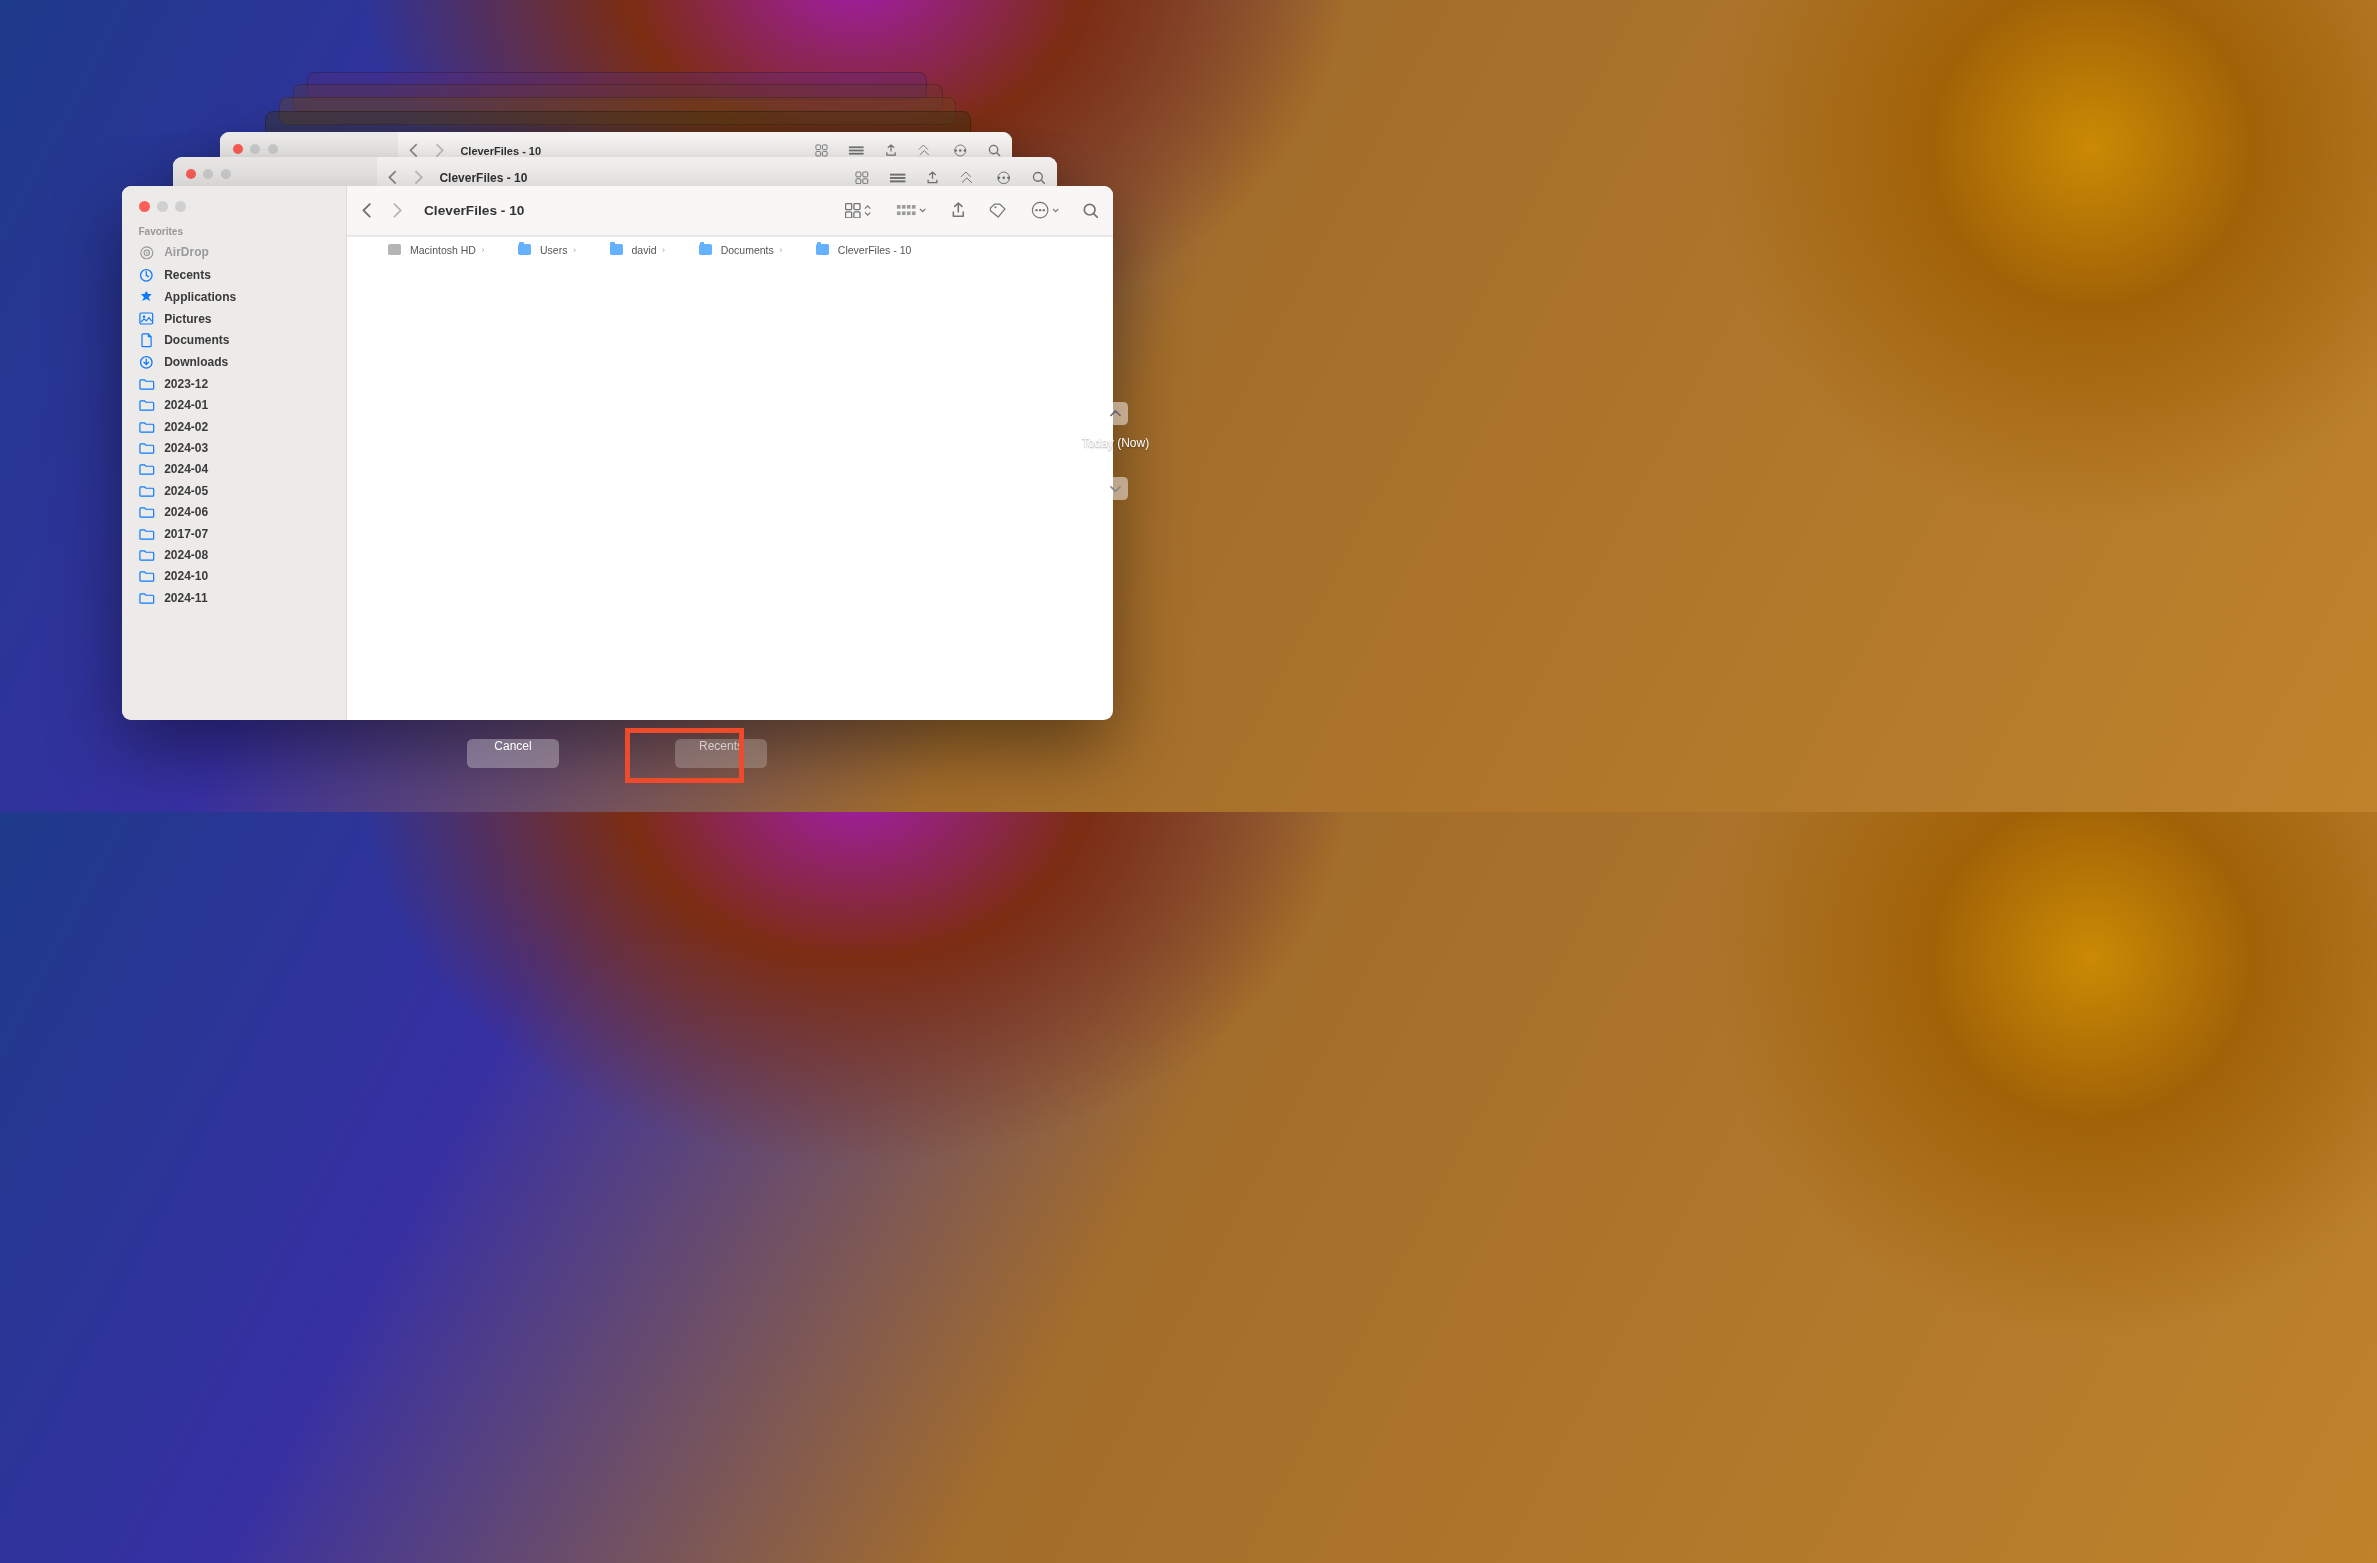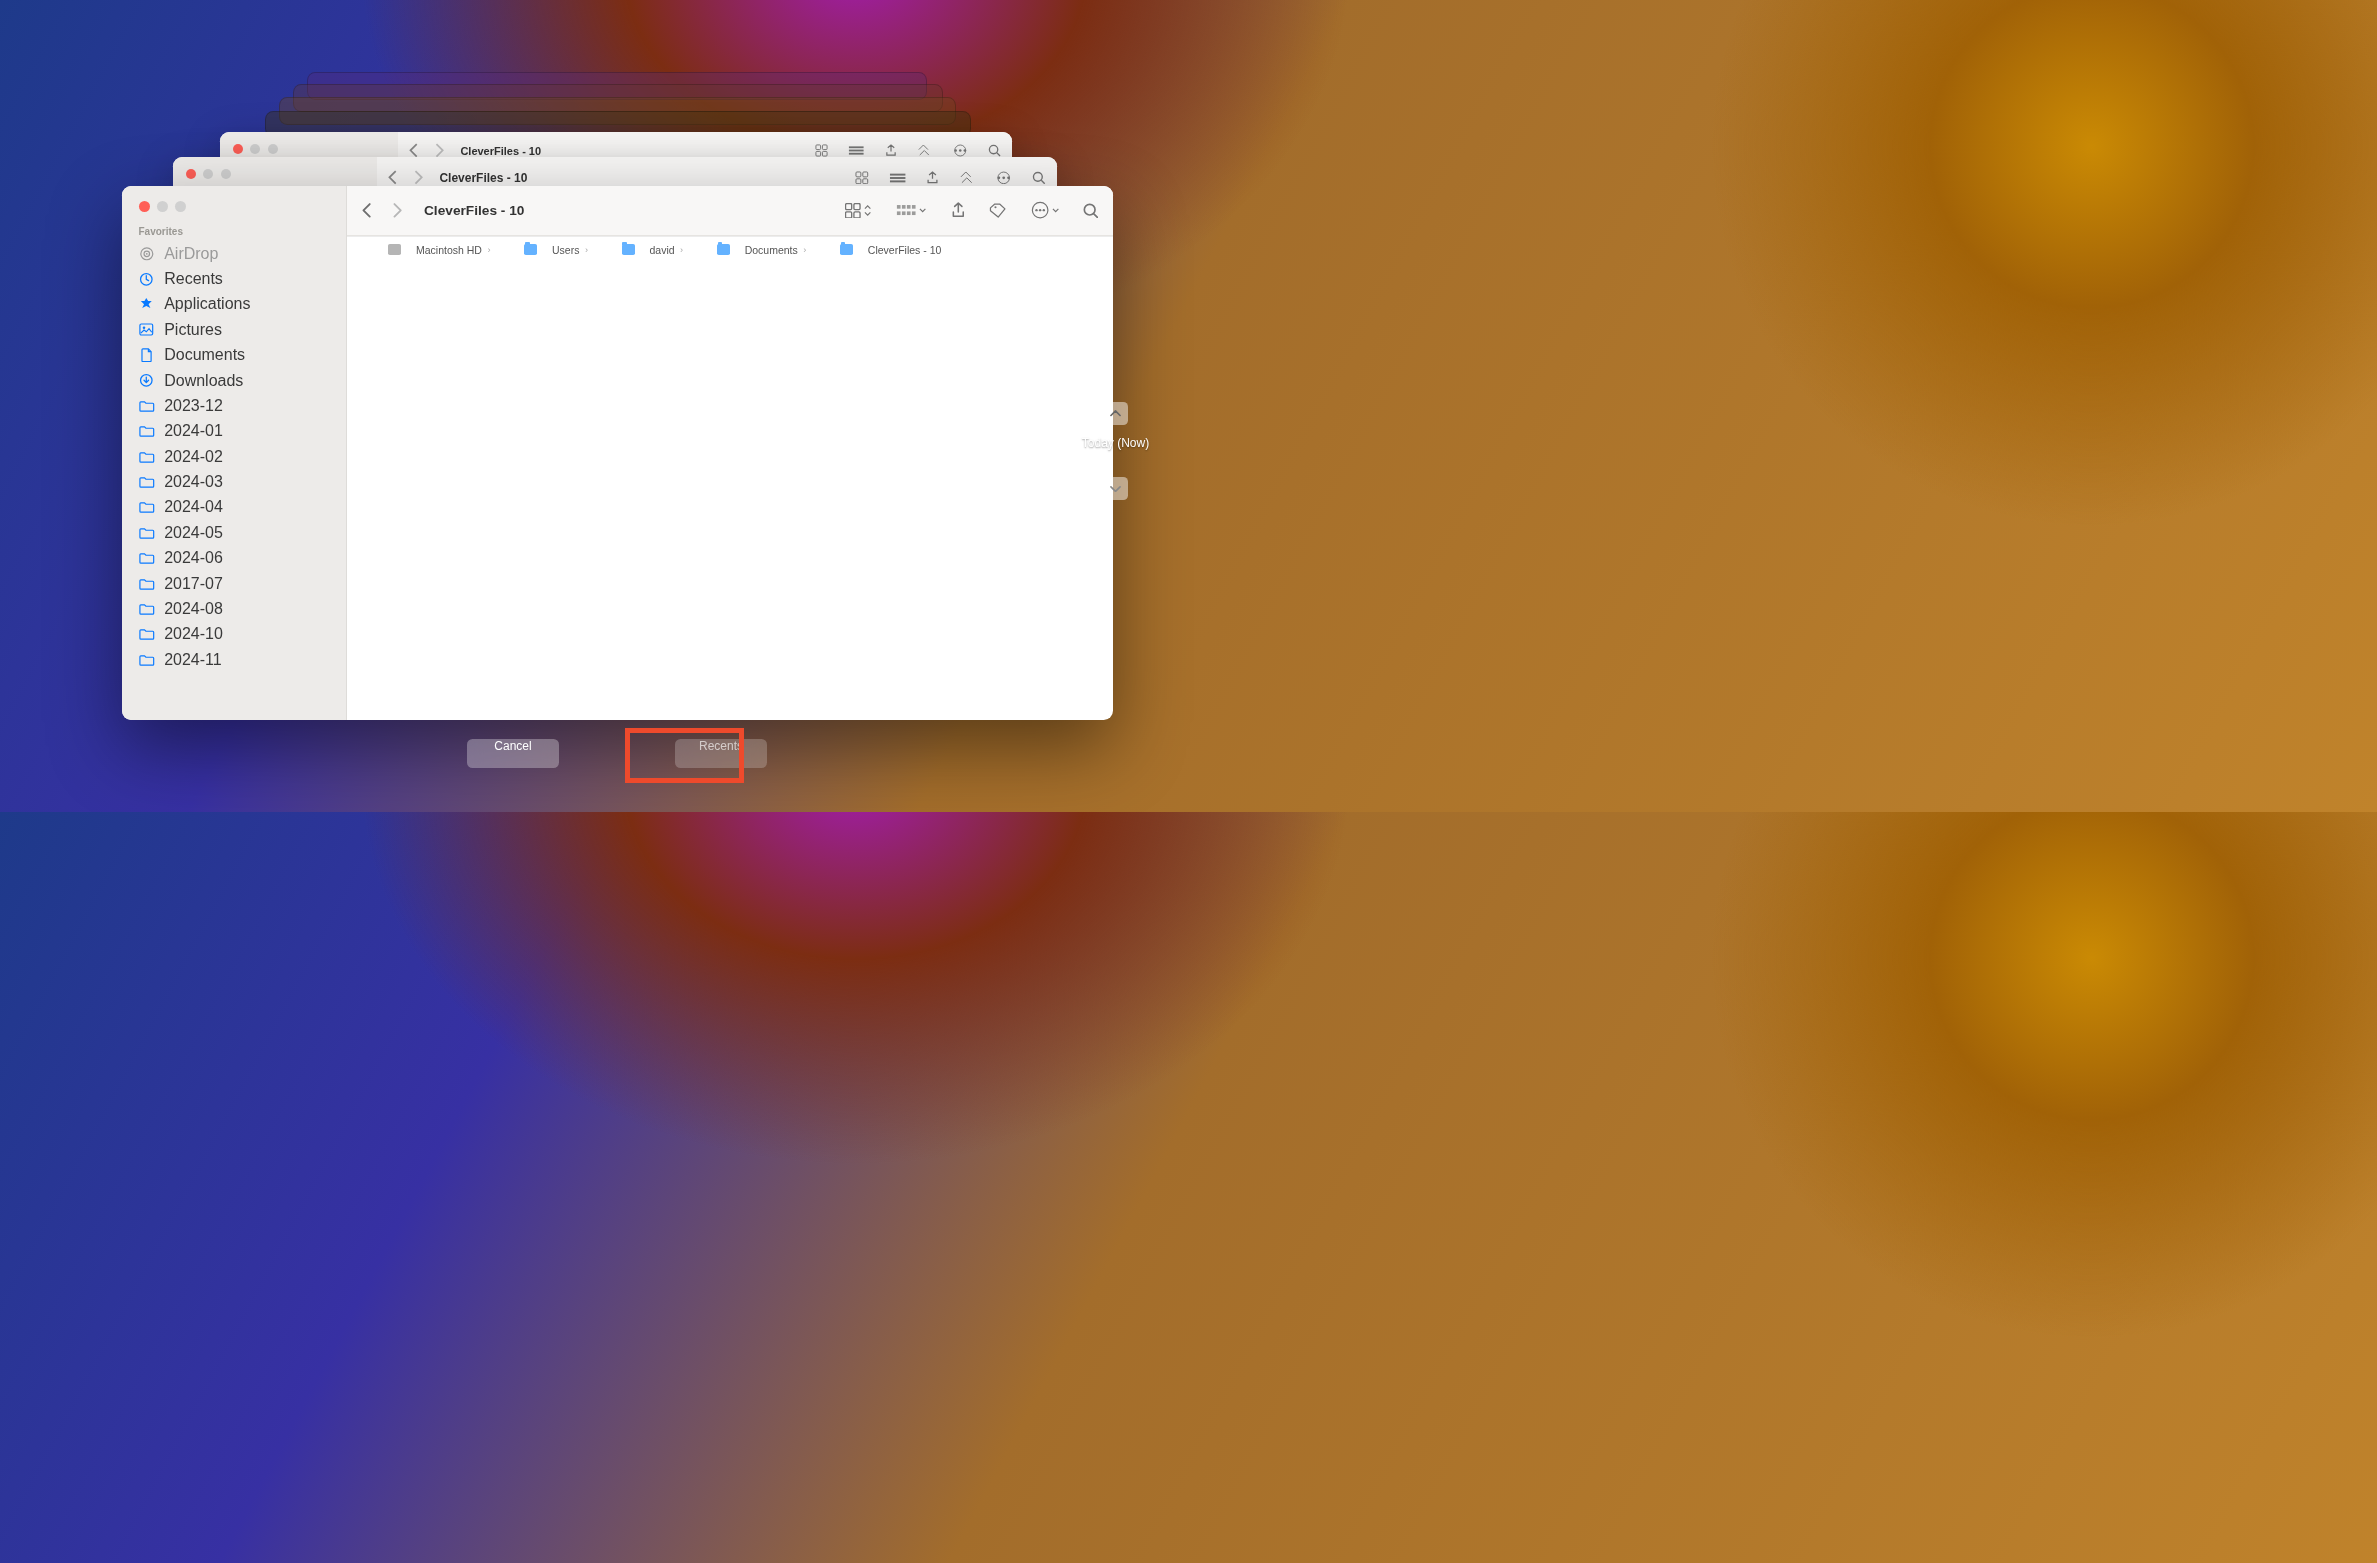--- a/index.html
+++ b/index.html
@@ -88,23 +88,24 @@
   font-size: 10px;
   font-weight: 600;
   color: #9a9893;
   padding: 5.5px 7.3px 3.7px;
 }
 .sb-item {
   display: flex;
   align-items: center;
   gap: 9.2px;
   padding: 3.7px 7.3px;
-  font-size: 16px;
+  font-size: 12px;
   color: #3a3a3a;
   border-radius: 4.6px;
+  font-weight: bold;
 }
 .sb-item .icon { width: 16.5px; display:inline-flex; justify-content:center; }
 .ic-blue { color: #0a7aff; }
 .ic-gray { color: #9a9a9a; }
 
 .main-area {
   flex: 1;
   display: flex;
   flex-direction: column;
 }
@@ -168,21 +169,21 @@
   height: 26px;
   background: #fff;
   border-top: 0.9px solid #ececec;
   display: flex;
   align-items: center;
   padding: 0 13px;
   gap: 5.5px;
   font-size: 10.5px;
   color: #555;
 }
-.pathbar .seg { display:flex; align-items:center; gap:15px;padding-left:28px; }
+.pathbar .seg { display:flex; align-items:center; gap:9px;padding-left:28px; }
 .pathbar .sep { color:#aaa; font-size:9.2px; }
 .pb-icon { width:13px;height:11px; display:inline-block; }
 .pb-folder { background:#64b2ff; border-radius:1.8px; position:relative; }
 .pb-folder::before{content:'';position:absolute;top:-1.8px;left:0.9px;width:4.6px;height:2.7px;background:#64b2ff;border-radius:0.9px 0.9px 0 0;}
 .pb-hd { background:#b5b5b5; border-radius:1.8px; }
 
 
 .tm-nav {
   position: absolute;
   right: 79px; top: 402px;

